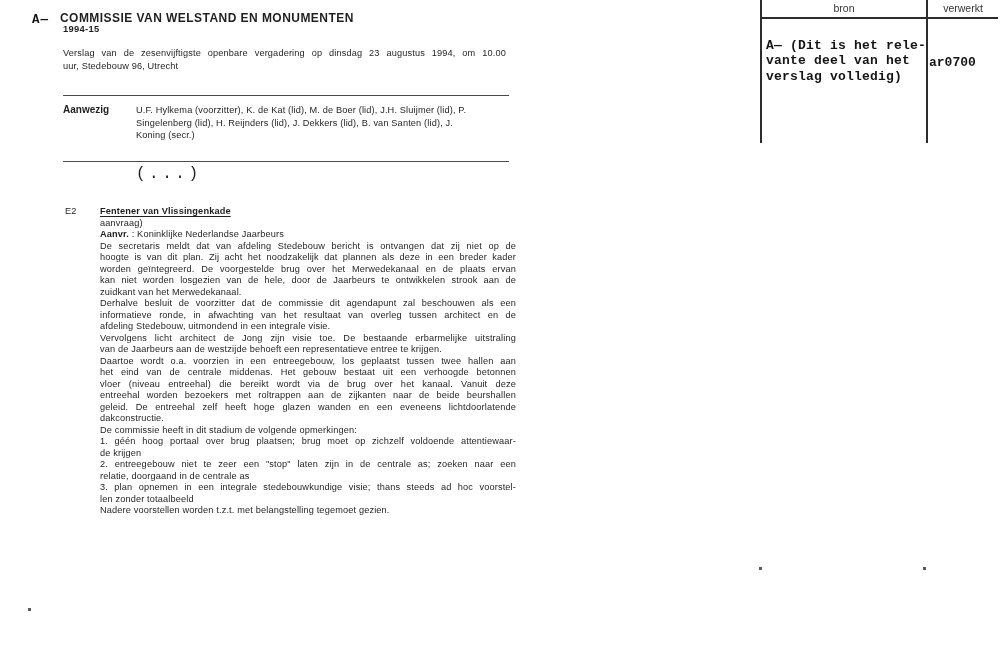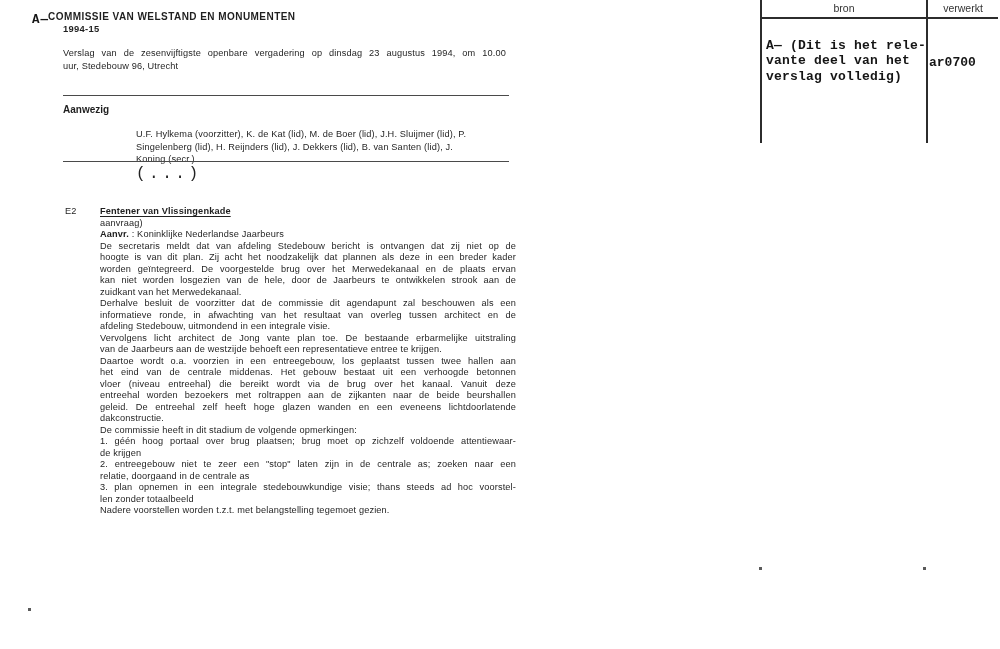--- a/index.html
+++ b/index.html
@@ -12,30 +12,30 @@
   .mono { font-family:"Liberation Mono","DejaVu Sans Mono",monospace; font-weight:bold; color:#151515; }
 
   
   .ln { white-space:nowrap; }
   .ln.just { white-space:normal; text-align:justify; text-align-last:justify; }
   .ln.heading { font-weight:bold; text-decoration:underline; text-underline-offset:2px; }
   .ln.label b { font-weight:bold;margin-top:44px; }
 
   
   .margin-mark { left:32px; top:13px; font-size:12.5px; letter-spacing:1px; }
-  .org-title { left:48px; top:11px; font-size:10px; font-weight:bold; letter-spacing:0.45px; }
+  .org-title { left:60px; top:11px; font-size:12px; font-weight:bold; letter-spacing:0.45px; }
   .doc-number { left:63px; top:23px; font-size:9.4px; font-weight:bold; letter-spacing:0.3px; }
   .meeting-info { left:63px; top:47px; width:443px; font-size:9.2px; line-height:13px; letter-spacing:0.15px; }
 
   .rule { height:1px; background:#4a4a4a; }
   .rule-1 { left:63px; top:95px; width:446px; }
   .rule-2 { left:63px; top:161px; width:446px; }
 
   .attendance-label { left:63px; top:104px; font-size:10px; font-weight:bold; }
-  .attendance-text { left:136px; top:104px; width:362px; font-size:9.2px; line-height:12.6px; letter-spacing:0.15px;margin-top:24px; }
+  .attendance-text { left:136px; top:104px; width:362px; font-size:9.2px; line-height:12.6px; letter-spacing:0.15px; }
 
   .ellipsis-mark { left:136px; top:165px; font-size:16px; letter-spacing:3.5px; font-family:"Liberation Mono","DejaVu Sans Mono",monospace; color:#222; }
 
   .agenda-code { left:65px; top:206px; font-size:9.2px; }
   .agenda-body { left:100px; top:206px; width:416px; font-size:9.2px; line-height:11.5px; letter-spacing:0.15px; }
 
   
   .vline { width:2px; background:#2c2c2c; top:0; height:143px; }
   .vline-left { left:760px; }
   .vline-mid { left:926px; }
@@ -85,21 +85,21 @@
       <div class="ln plain">aanvraag)</div>
       <div class="ln label"><b>Aanvr.</b> : Koninklijke Nederlandse Jaarbeurs</div>
       <div class="ln just">De secretaris meldt dat van afdeling Stedebouw bericht is ontvangen dat zij niet op de</div>
       <div class="ln just">hoogte is van dit plan. Zij acht het noodzakelijk dat plannen als deze in een breder kader</div>
       <div class="ln just">worden geïntegreerd. De voorgestelde brug over het Merwedekanaal en de plaats ervan</div>
       <div class="ln just">kan niet worden losgezien van de hele, door de Jaarbeurs te ontwikkelen strook aan de</div>
       <div class="ln plain">zuidkant van het Merwedekanaal.</div>
       <div class="ln just">Derhalve besluit de voorzitter dat de commissie dit agendapunt zal beschouwen als een</div>
       <div class="ln just">informatieve ronde, in afwachting van het resultaat van overleg tussen architect en de</div>
       <div class="ln plain">afdeling Stedebouw, uitmondend in een integrale visie.</div>
-      <div class="ln just">Vervolgens licht architect de Jong vante plan toe. De bestaande erbarmelijke uitstraling</div>
+      <div class="ln just">Vervolgens licht architect de Jong zijn visie toe. De bestaande erbarmelijke uitstraling</div>
       <div class="ln plain">van de Jaarbeurs aan de westzijde behoeft een representatieve entree te krijgen.</div>
       <div class="ln just">Daartoe wordt o.a. voorzien in een entreegebouw, los geplaatst tussen twee hallen aan</div>
       <div class="ln just">het eind van de centrale middenas. Het gebouw bestaat uit een verhoogde betonnen</div>
       <div class="ln just">vloer (niveau entreehal) die bereikt wordt via de brug over het kanaal. Vanuit deze</div>
       <div class="ln just">entreehal worden bezoekers met roltrappen aan de zijkanten naar de beide beurshallen</div>
       <div class="ln just">geleid. De entreehal zelf heeft hoge glazen wanden en een eveneens lichtdoorlatende</div>
       <div class="ln plain">dakconstructie.</div>
       <div class="ln plain">De commissie heeft in dit stadium de volgende opmerkingen:</div>
       <div class="ln just">1. géén hoog portaal over brug plaatsen; brug moet op zichzelf voldoende attentiewaar-</div>
       <div class="ln plain">de krijgen</div>

